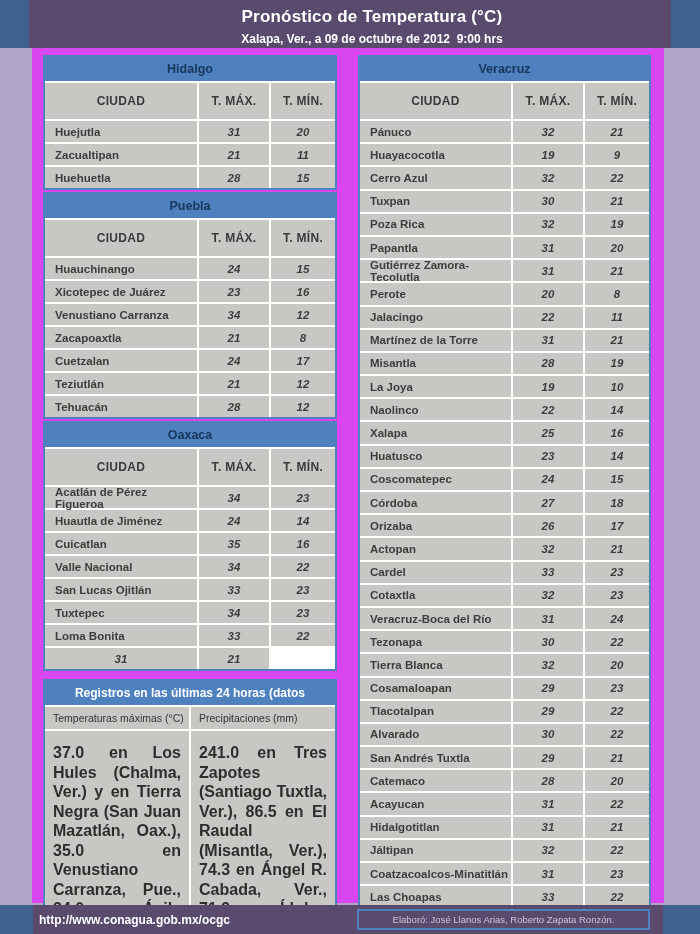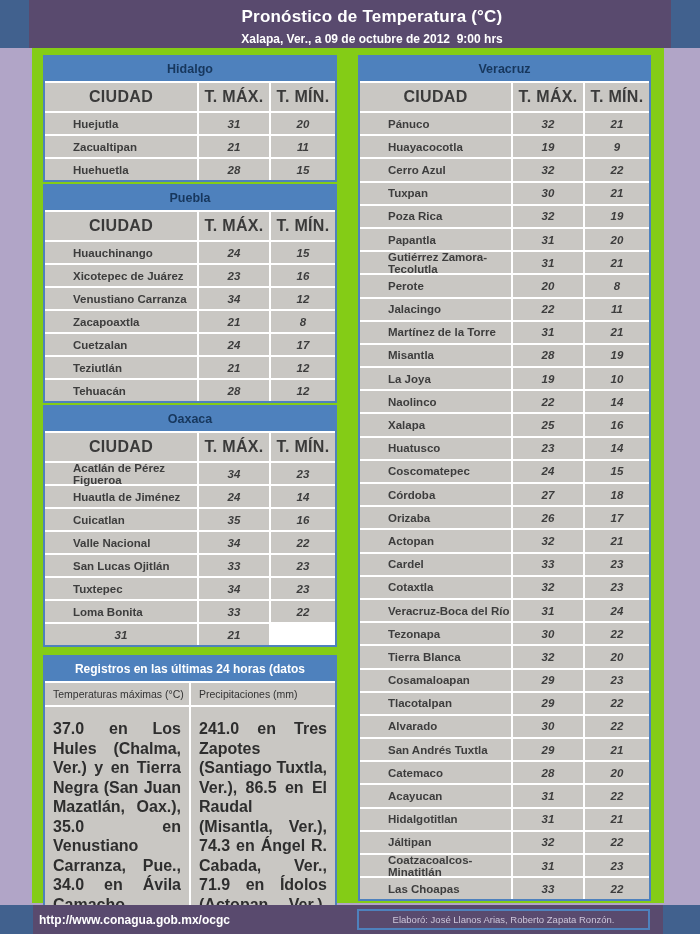--- a/index.html
+++ b/index.html
@@ -17,36 +17,36 @@
   .corner { background: #41618e; flex-shrink: 0; }
   .c-tl { width: 29px; } .c-tr { width: 29px; }
   .c-bl { width: 33px; } .c-br { width: 37px; }
   .title-band { flex: 1; background: #594a6e; color: #ffffff; text-align: center; padding-top: 7px; padding-left: 44px; }
   .page-title { font-size: 17px; font-weight: bold; letter-spacing: .2px; }
   .page-subtitle { font-size: 12px; font-weight: bold; margin-top: 5px; white-space: pre-wrap; }
 
   
   .content { flex: 1; background: #b1a5c7; }
   .content-inner {
-    margin: 0 36px 0 32px; height: 855px; background: #84cc16;
+    margin: 0 36px 0 32px; height: 855px; background: #d946ef;
     padding: 7px 13px 5px 11px; display: flex; gap: 21px;
   }
   .col-left  { width: 294px; flex-shrink: 0; }
   .col-right { width: 293px; flex-shrink: 0; }
 
   
   .state-table { border: 2px solid #4e81bd; background: #ffffff; margin-bottom: 2px; }
   .t-head {
     height: 24px; line-height: 24px; background: #4e81bd; text-align: center;
     font-weight: bold; font-size: 12.5px; color: #17375d; margin-bottom: 2px;
   }
   .t-grid { display: grid; grid-template-columns: 1fr 70px 64px; gap: 2px; background: #ffffff; }
   .cell { background: #c9c7c3; display: flex; align-items: center; color: #3d3d3d; }
-  .chead { height: 28px; justify-content: center; font-size: 16px; font-weight: bold; color: #3a3a3a; letter-spacing: .3px; }
-  .city { justify-content: flex-start; padding-left: 28px; font-weight: bold; font-size: 11.5px; }
+  .chead { height: 36px; justify-content: center; font-size: 12px; font-weight: bold; color: #3a3a3a; letter-spacing: .3px; }
+  .city { justify-content: flex-start; padding-left: 10px; font-weight: bold; font-size: 11.5px; }
   .num  { justify-content: center; font-weight: bold; font-style: italic; font-size: 11.5px; }
   .col-left  .cell.data { height: 21px; }
   .col-right .cell.data { height: 21.2px; }
 
   
   .registros { border: 2px solid #4e81bd; background: #ffffff; margin-top: 8px; }
   .reg-head { font-size: 12px; color: #ffffff; }
   .reg-grid { display: grid; grid-template-columns: 1fr 1fr; gap: 2px; background: #ffffff; }
   .reg-sub { height: 22px; font-size: 10.5px; font-weight: normal; padding-left: 8px; color: #333333; }
   .reg-body {

